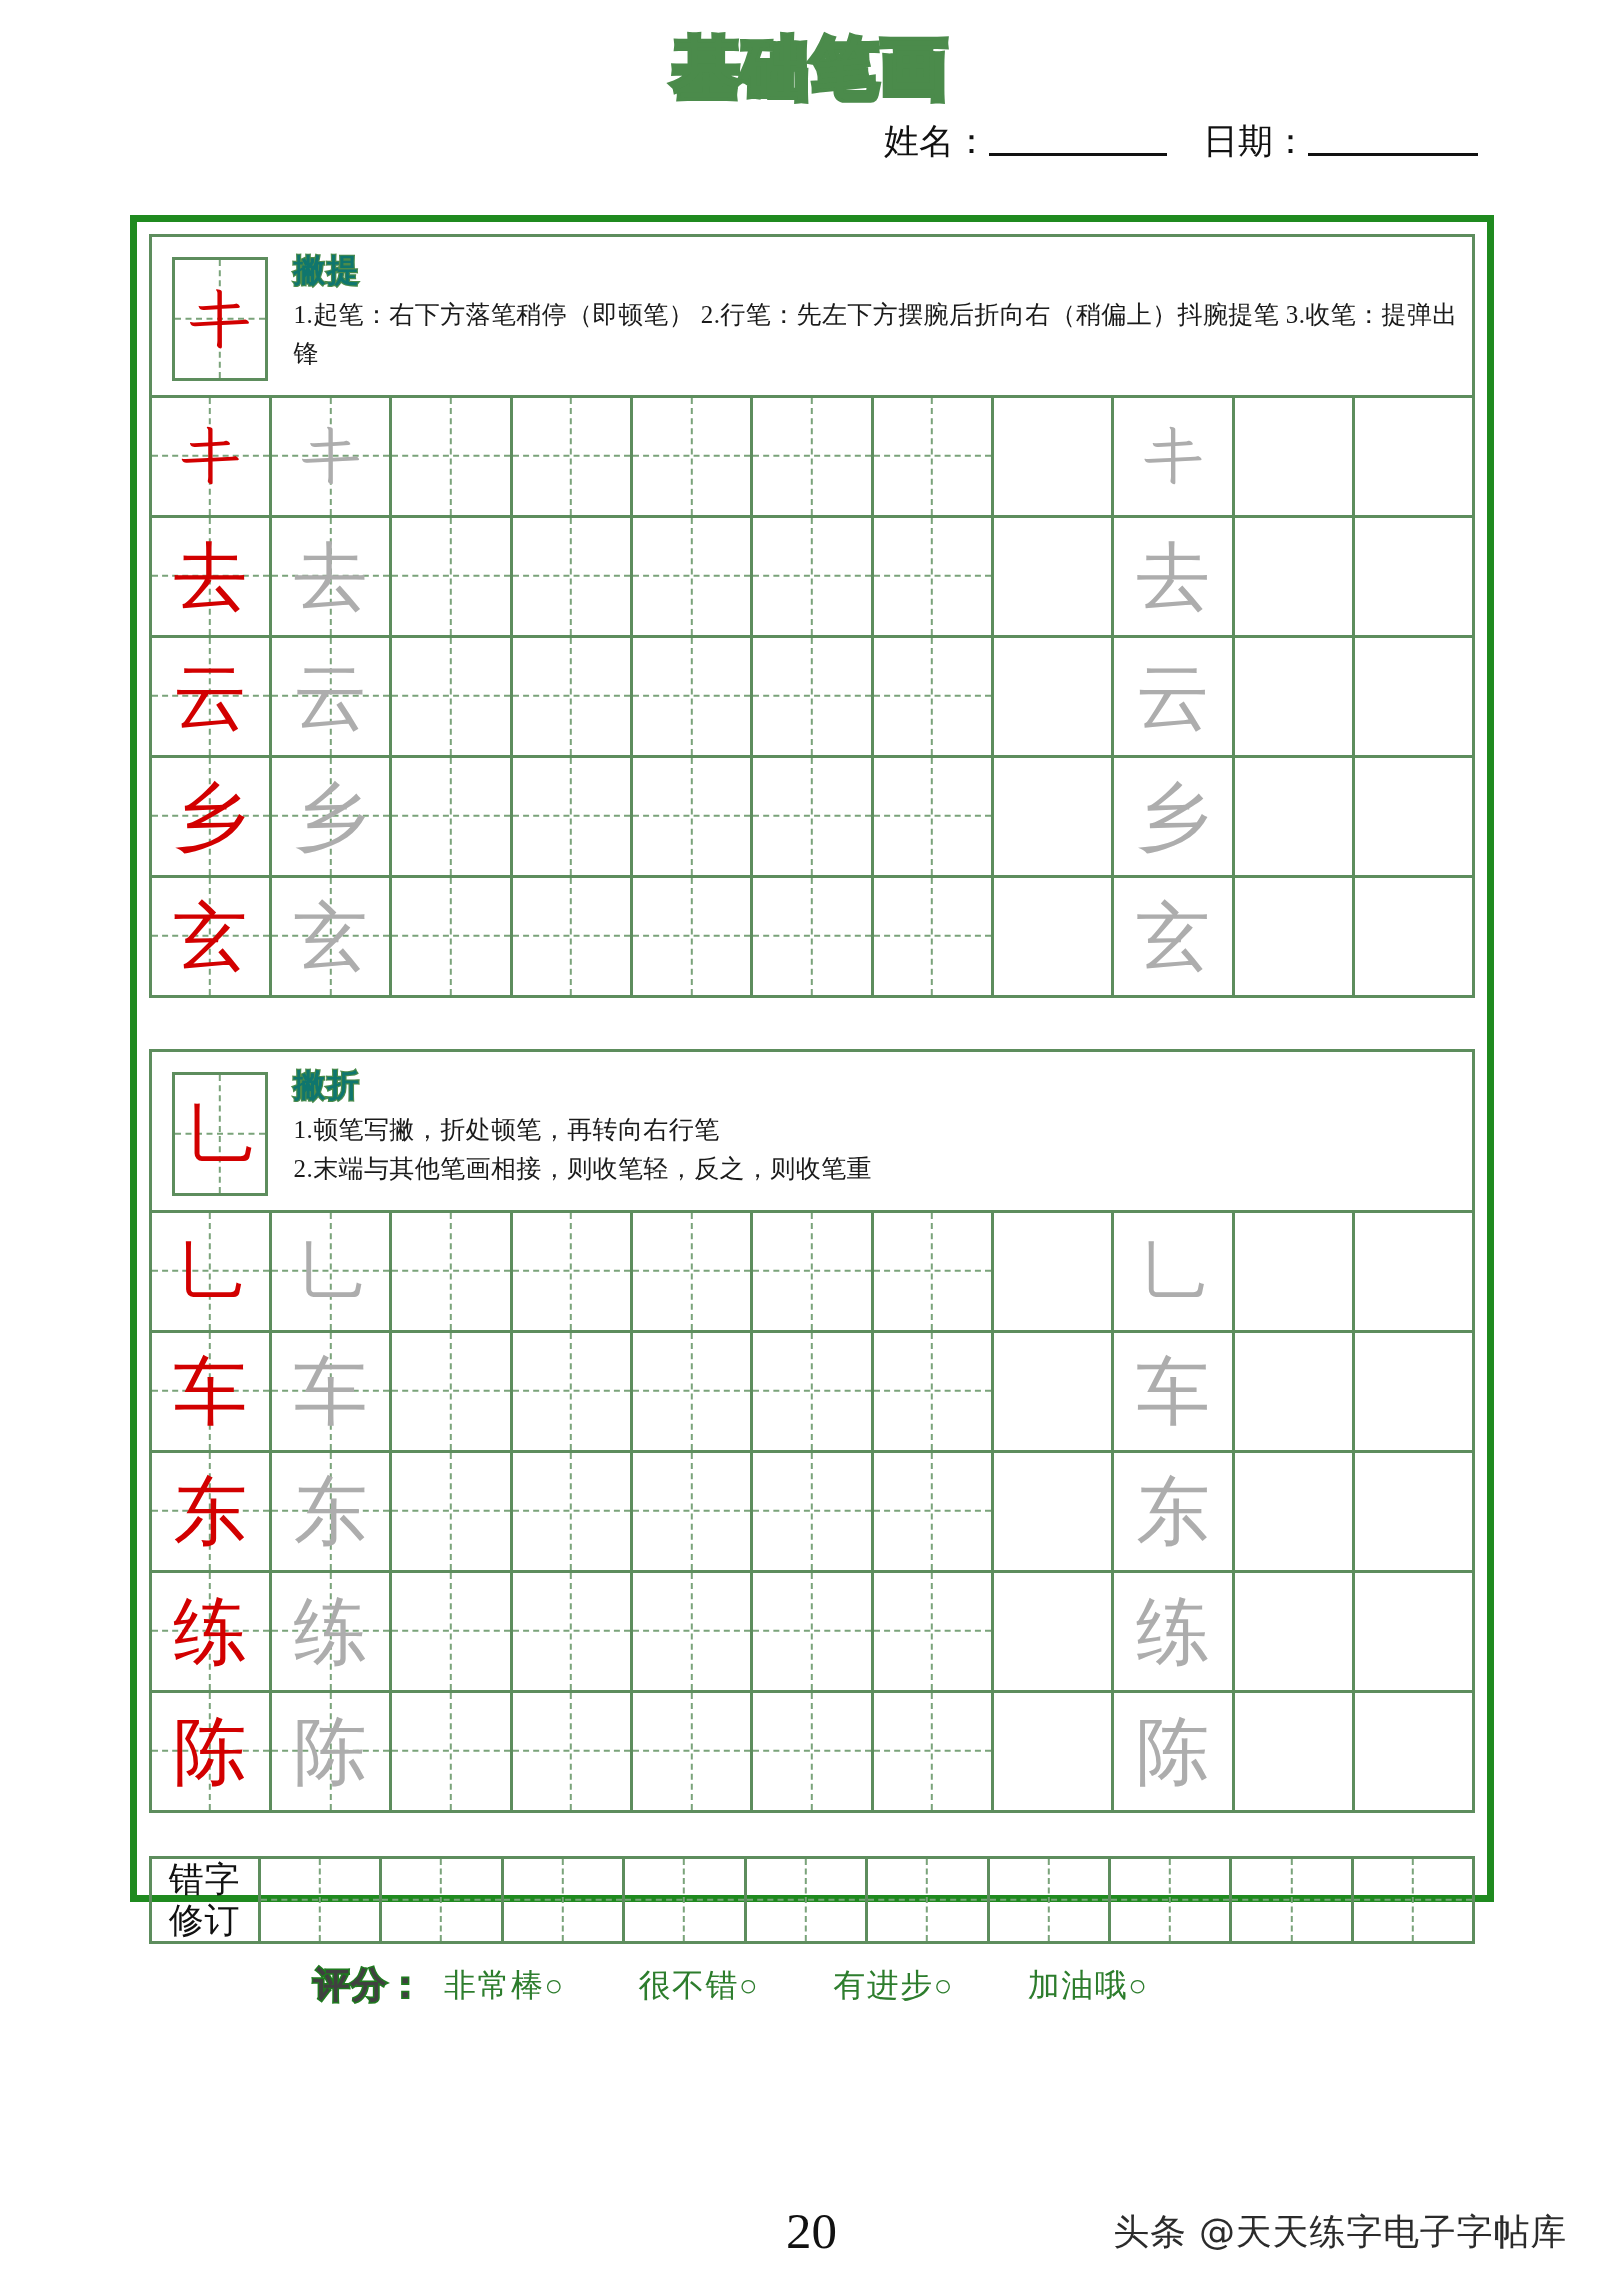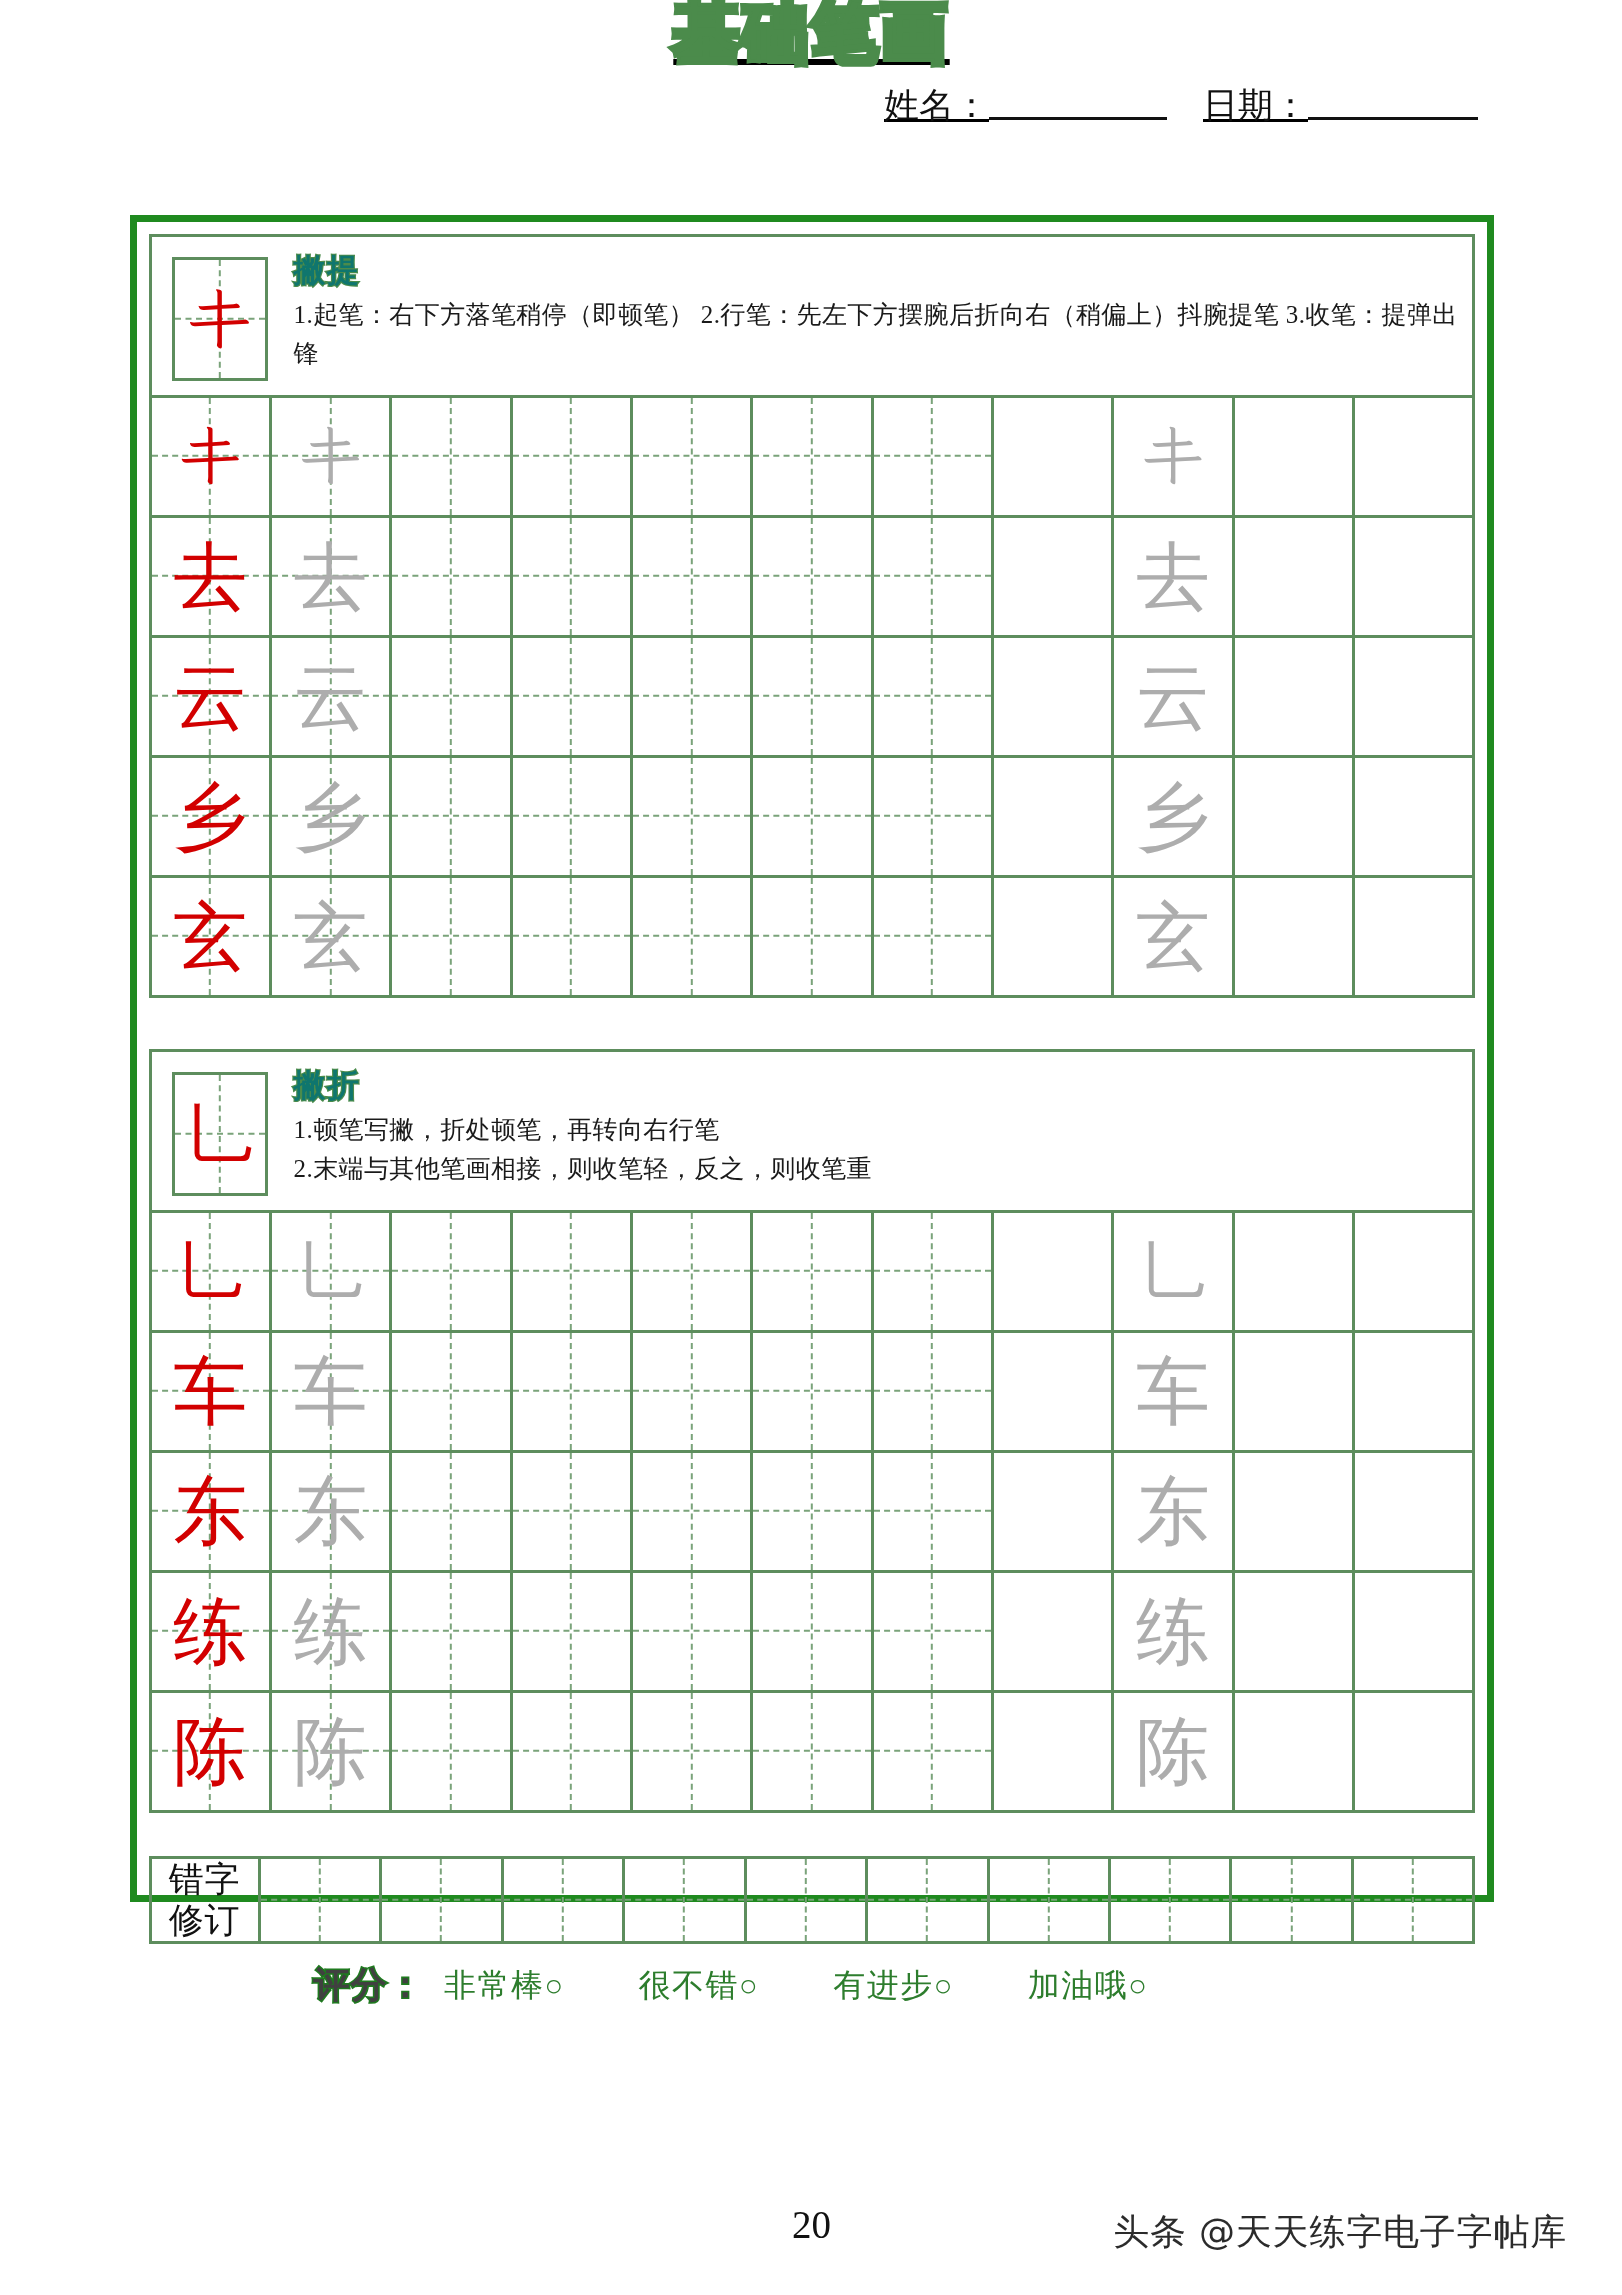--- a/index.html
+++ b/index.html
@@ -10,21 +10,21 @@
   body {
     width: 1623px;
     height: 2295px;
     font-family: "Liberation Serif", "DejaVu Serif", serif;
     position: relative;
     overflow: hidden;
   }
 
   
   .page-header {
-    text-decoration: underline;
+    padding-top: 36px;
   }
   .title {
     text-align: center;
     font-family: "DejaVu Sans", sans-serif;
     font-weight: bold;
     font-size: 66px;
     letter-spacing: 3.1px;
     color: #4b8b4b;
     line-height: 1;
     -webkit-text-stroke: 7px #4b8b4b;
@@ -224,21 +224,21 @@
     position: absolute;
     left: 0; right: 0;
     top: 2194px;
     height: 70px;
   }
   .page-num {
     position: absolute;
     left: 0; right: 0;
     text-align: center;
     font-family: "Liberation Serif", serif;
-    font-size: 39px;
+    font-size: 51px;
     color: #111;
     top: 7.7px;
   }
   .watermark {
     position: absolute;
     right: 56px;
     top: 14px;
     font-family: "DejaVu Sans", sans-serif;
     font-size: 36px;
     color: #1a1a1a;

